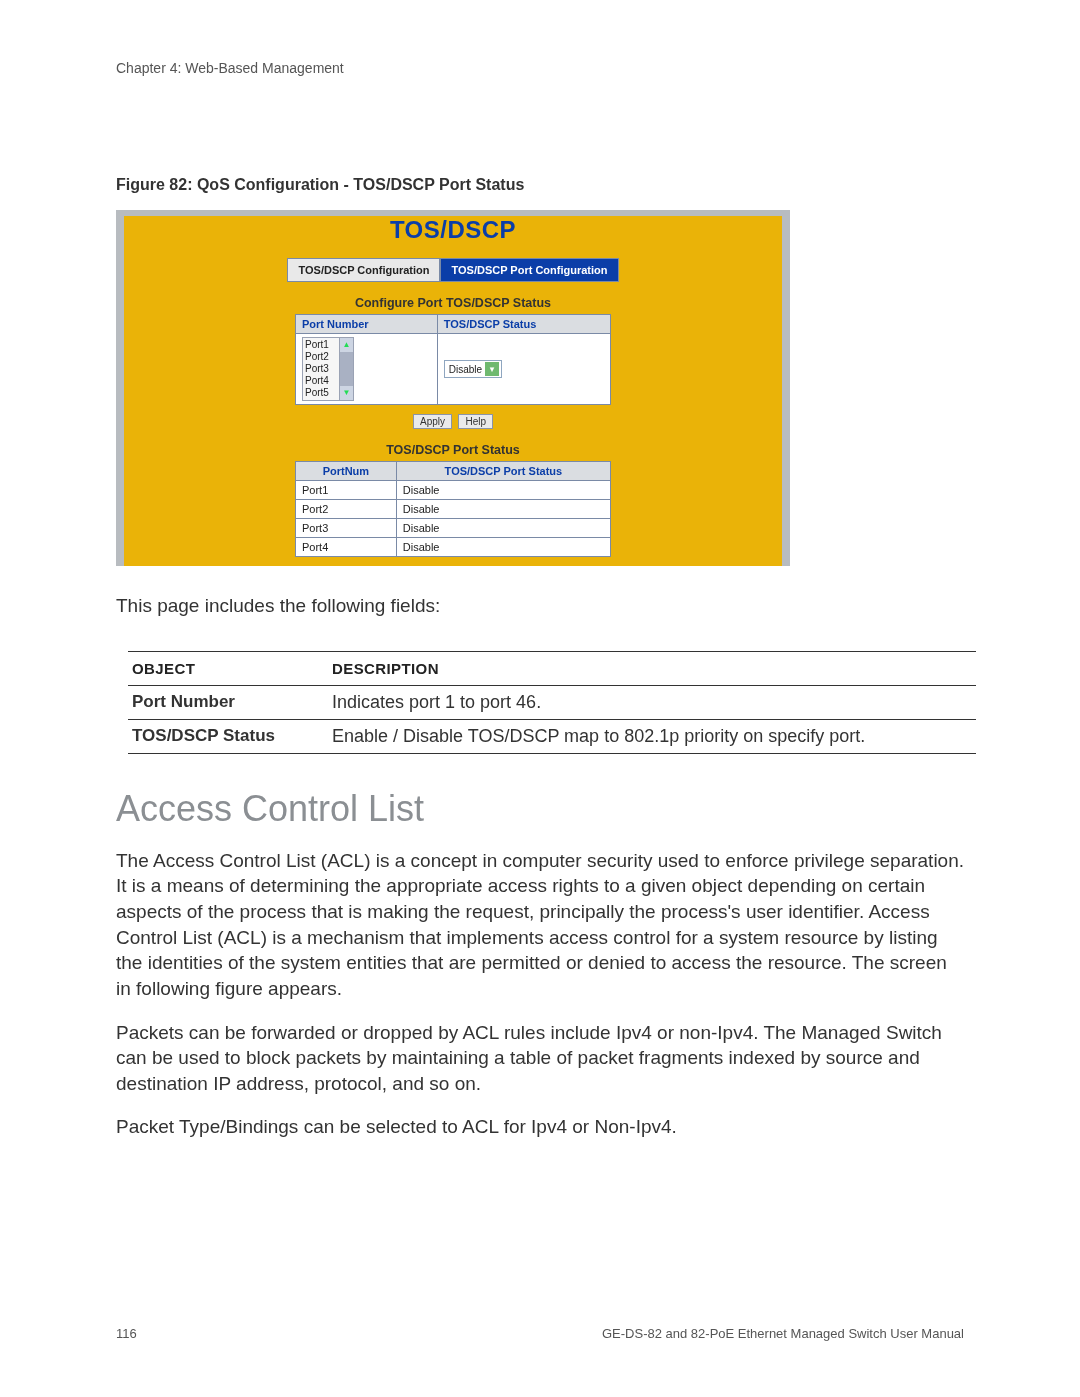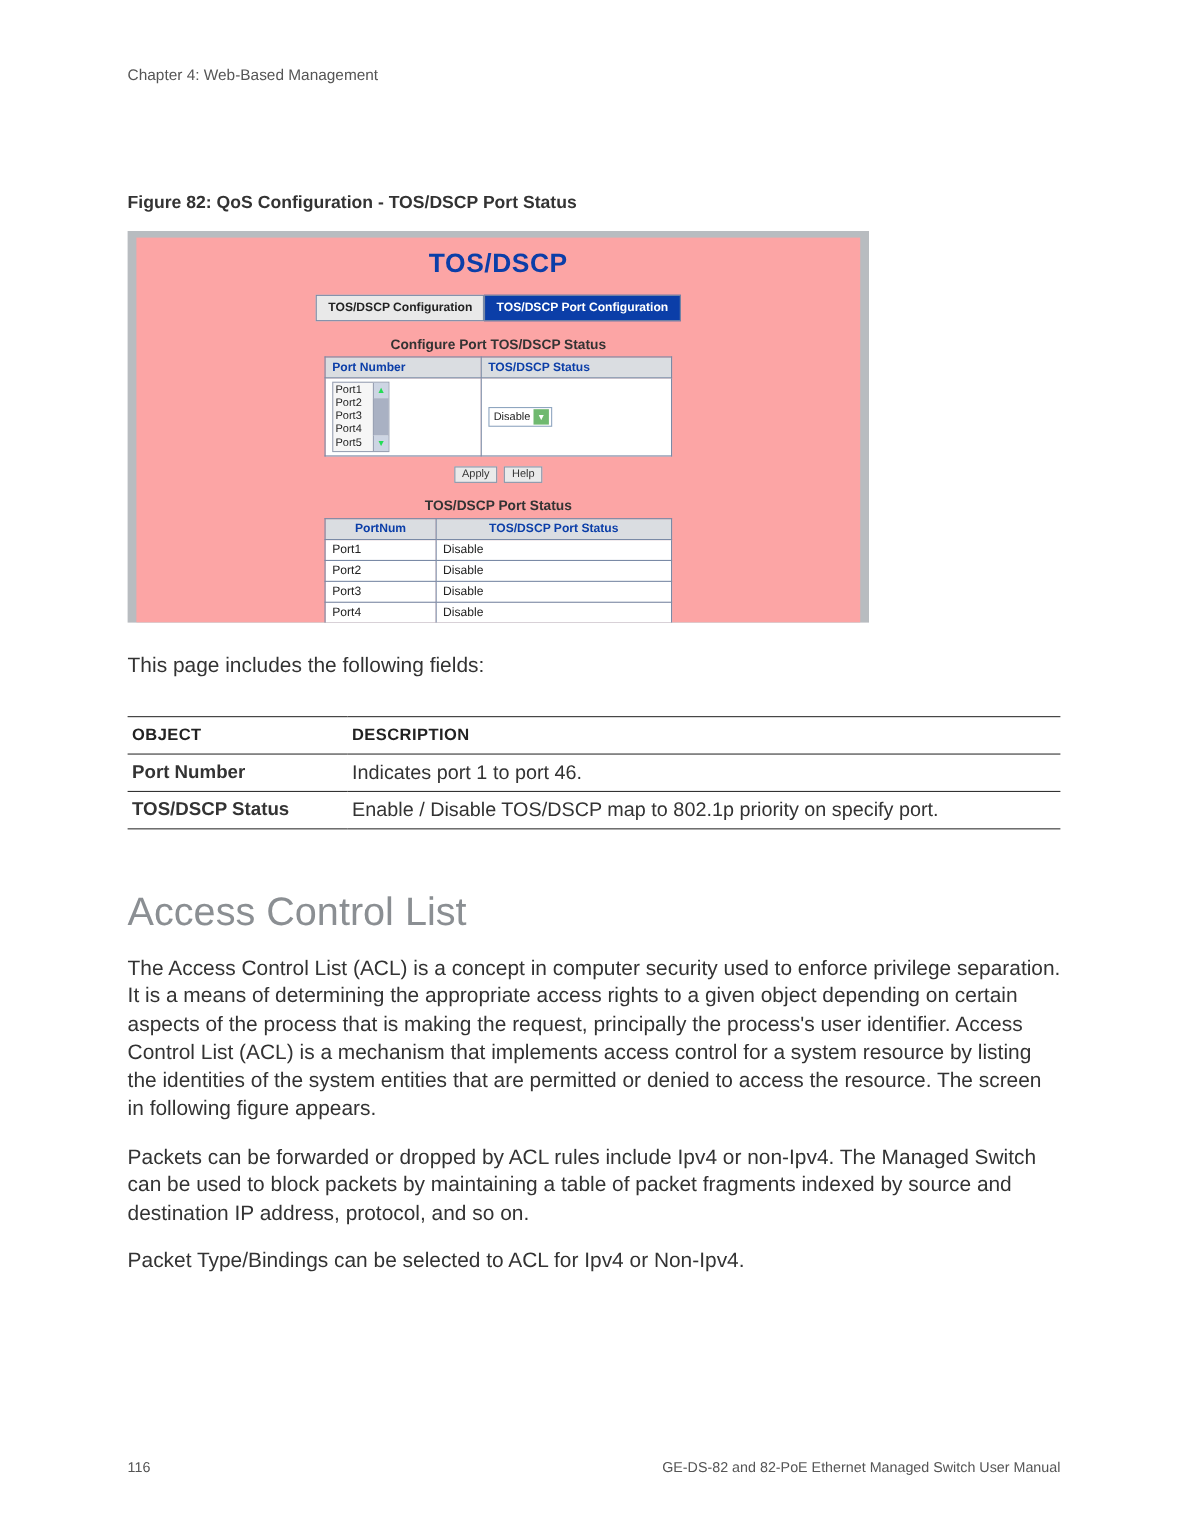--- a/index.html
+++ b/index.html
@@ -26,24 +26,23 @@
     margin-bottom: 16px;
   }
   .screenshot-outer {
     width: 674px;
     height: 356px;
     background: #b8bcc0;
     position: relative;
     overflow: hidden;
   }
   .screenshot-inner {
-    background: #fca5a5;
+    background: #eab308;
     position: absolute;
     left: 8px; right: 8px; top: 6px; bottom: 0;
-    padding-top: 10px;
     text-align: center;
     font-family: Arial, sans-serif;
   }
   .ss-title {
     color: #0b3ea8;
     font-weight: 700;
     font-size: 24px;
     letter-spacing: 0.5px;
   }
   .tab-row {
@@ -167,20 +166,21 @@
   .body-text {
     font-size: 19px;
     color: #333;
     margin-top: 28px;
     line-height: 1.3;
   }
   .fields-table {
     width: 100%;
     border-collapse: collapse;
     margin-top: 32px;
+    margin-left: 12px;
   }
   .fields-table thead th {
     border-top: 1.5px solid #333;
     border-bottom: 1px solid #333;
     text-align: left;
     font-size: 15px;
     font-weight: 700;
     letter-spacing: 0.4px;
     padding: 8px 4px;
     color:#222;
@@ -189,21 +189,21 @@
     border-bottom: 1px solid #333;
     font-size: 18px;
     padding: 6px 4px;
     color:#333;
   }
   .fields-table tbody td.obj { font-weight: 700; width: 200px; font-size:17px; }
   .h1 {
     font-size: 36px;
     font-weight: 400;
     color: #8b8f93;
-    margin-top: 54px;
+    margin-top: 34px;
   }
   .para {
     font-size: 19px;
     color: #333;
     margin-top: 18px;
     line-height: 1.35;
   }
   .footer {
     position: absolute;
     left: 116px; right: 116px;

